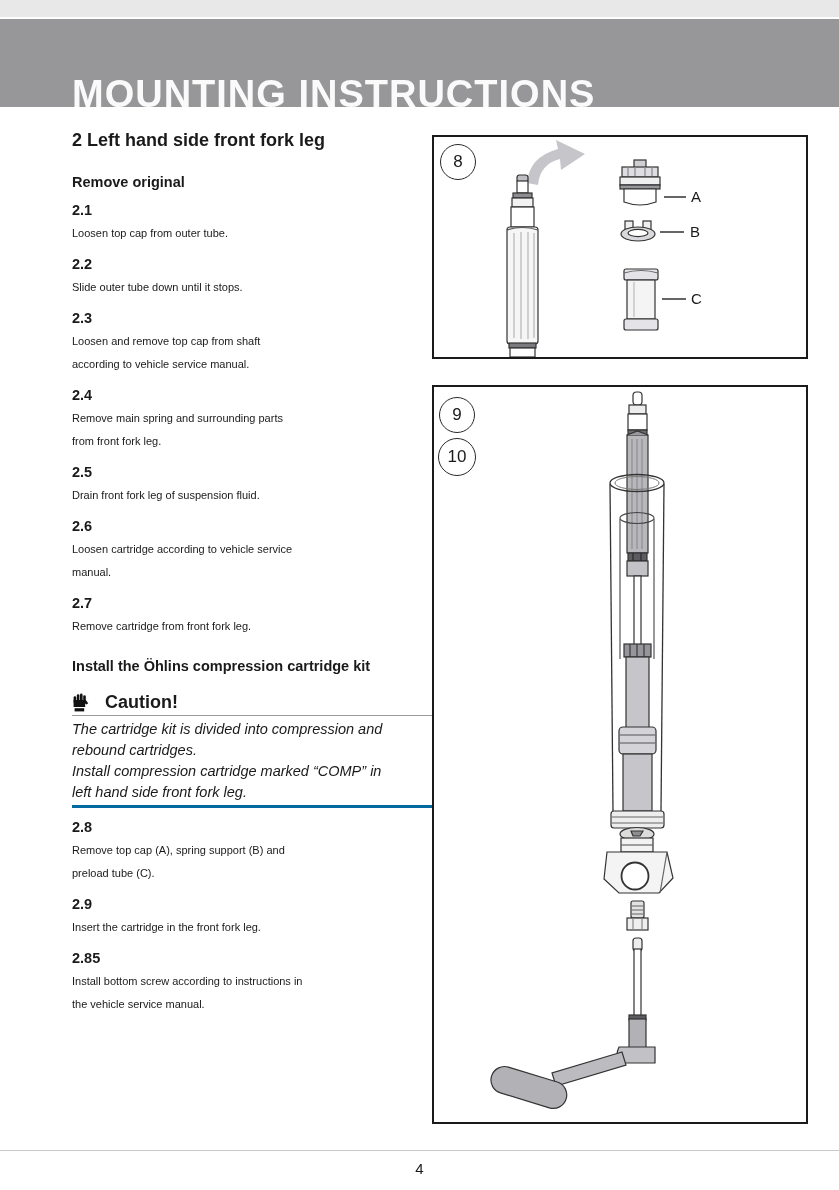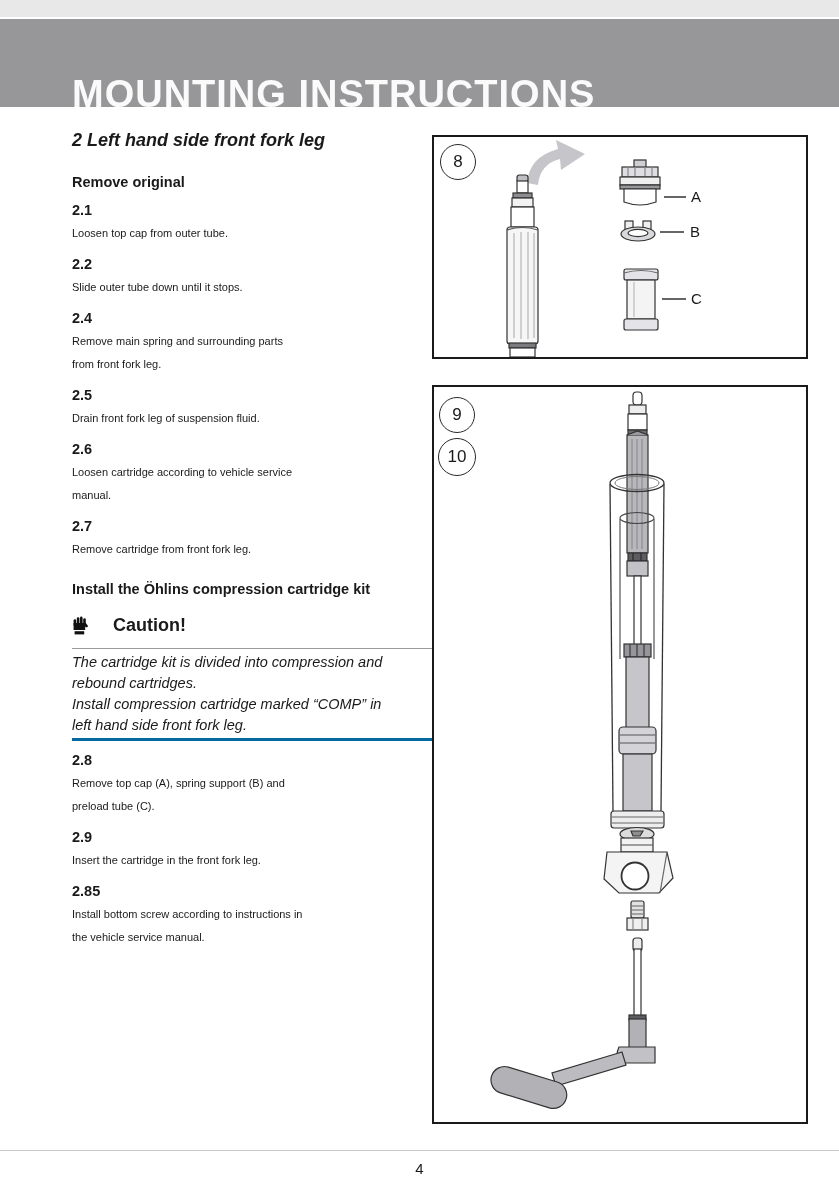--- a/index.html
+++ b/index.html
@@ -9,31 +9,31 @@
     overflow:hidden;margin:17px auto;
   }
   
   .band{position:absolute;left:0;top:2px;width:839px;height:88px;background:#97979a;overflow:hidden;}
   .band h1{
     position:absolute;left:72px;bottom:-9px;margin:0;
     font-size:38px;font-weight:bold;letter-spacing:1px;color:#fafafa;white-space:nowrap;
   }
   
   .col{position:absolute;left:72px;top:112px;width:372px;}
-  .col h2{margin:0 0 22px 0;font-size:18px;line-height:22px;font-weight:bold;font-style:italic;}
+  .col h2{margin:0 0 22px 0;font-size:18px;line-height:22px;font-weight:bold;}
   .col h3{margin:0;font-size:14.5px;line-height:18px;font-weight:bold;}
   .step{margin-top:10px;}
   .step .num{font-weight:bold;font-size:14.5px;line-height:19px;margin:0 0 2px 0;}
   .step .body{margin:0;font-size:11px;line-height:23px;white-space:pre-line;}
   .install-h{margin-top:19px !important;}
   .caution{margin-top:16px;}
   .caution .cap{
-    display:flex;align-items:center;gap:24px;
+    display:flex;align-items:center;gap:16px;
     font-size:18px;line-height:22px;font-weight:bold;
-    border-bottom:1px solid #9a9a9a;padding-bottom:12px;
+    border-bottom:1px solid #9a9a9a;padding-bottom:2px;
   }
   .caution .ctext{
     margin:0;padding:3px 0 2px 0;font-size:14.5px;line-height:21px;font-style:italic;
     border-bottom:3px solid #0369a1;white-space:pre-line;
   }
   
   .figbox{position:absolute;background:#fff;border:2px solid #1a1a1a;}
   #fig8{left:432px;top:118px;width:372px;height:220px;}
   #fig910{left:432px;top:368px;width:372px;height:735px;}
   .figbox svg{position:absolute;left:0;top:0;}
@@ -61,20 +61,25 @@
     <h2>2 Left hand side front fork leg</h2>
     <h3>Remove original</h3>
 
     <div class="step">
       <p class="num">2.1</p>
       <p class="body">Loosen top cap from outer tube.</p>
     </div>
     <div class="step">
       <p class="num">2.2</p>
       <p class="body">Slide outer tube down until it stops.</p>
+    </div>
+    <div class="step">
+      <p class="num">2.3</p>
+      <p class="body">Loosen and remove top cap from shaft
+according to vehicle service manual.</p>
     </div>
     <div class="step">
       <p class="num">2.4</p>
       <p class="body">Remove main spring and surrounding parts
 from front fork leg.</p>
     </div>
     <div class="step">
       <p class="num">2.5</p>
       <p class="body">Drain front fork leg of suspension fluid.</p>
     </div>

